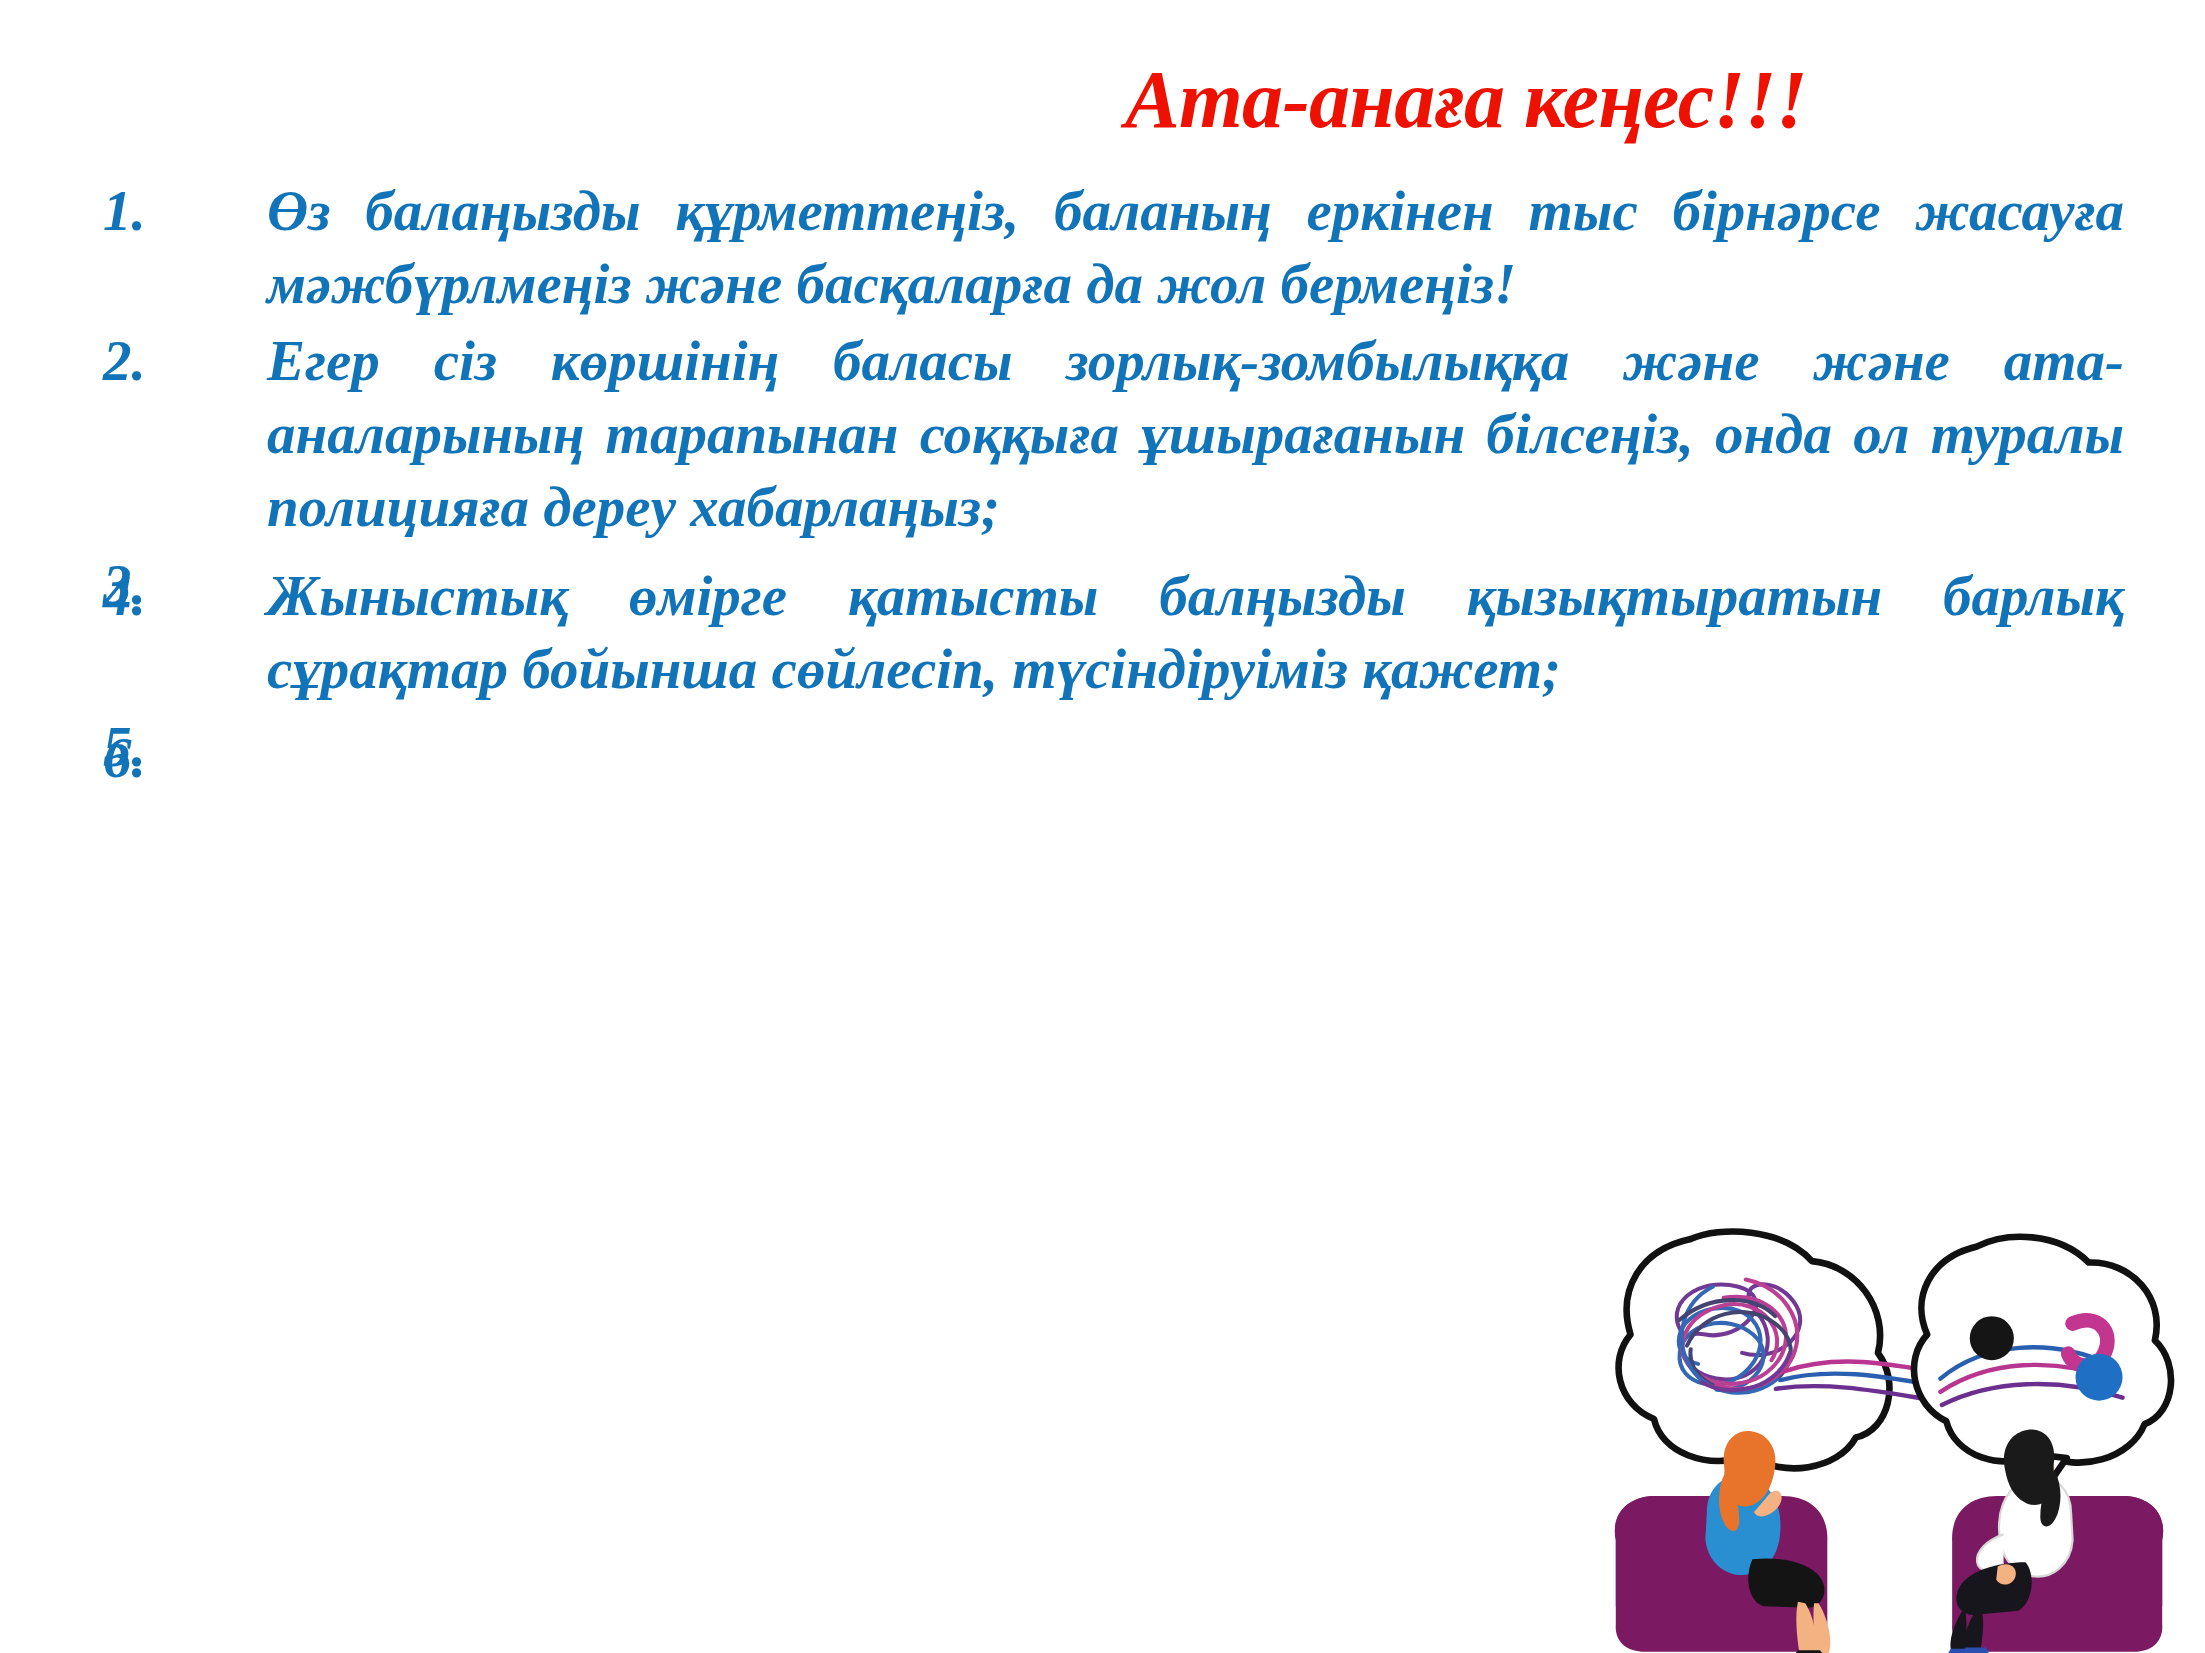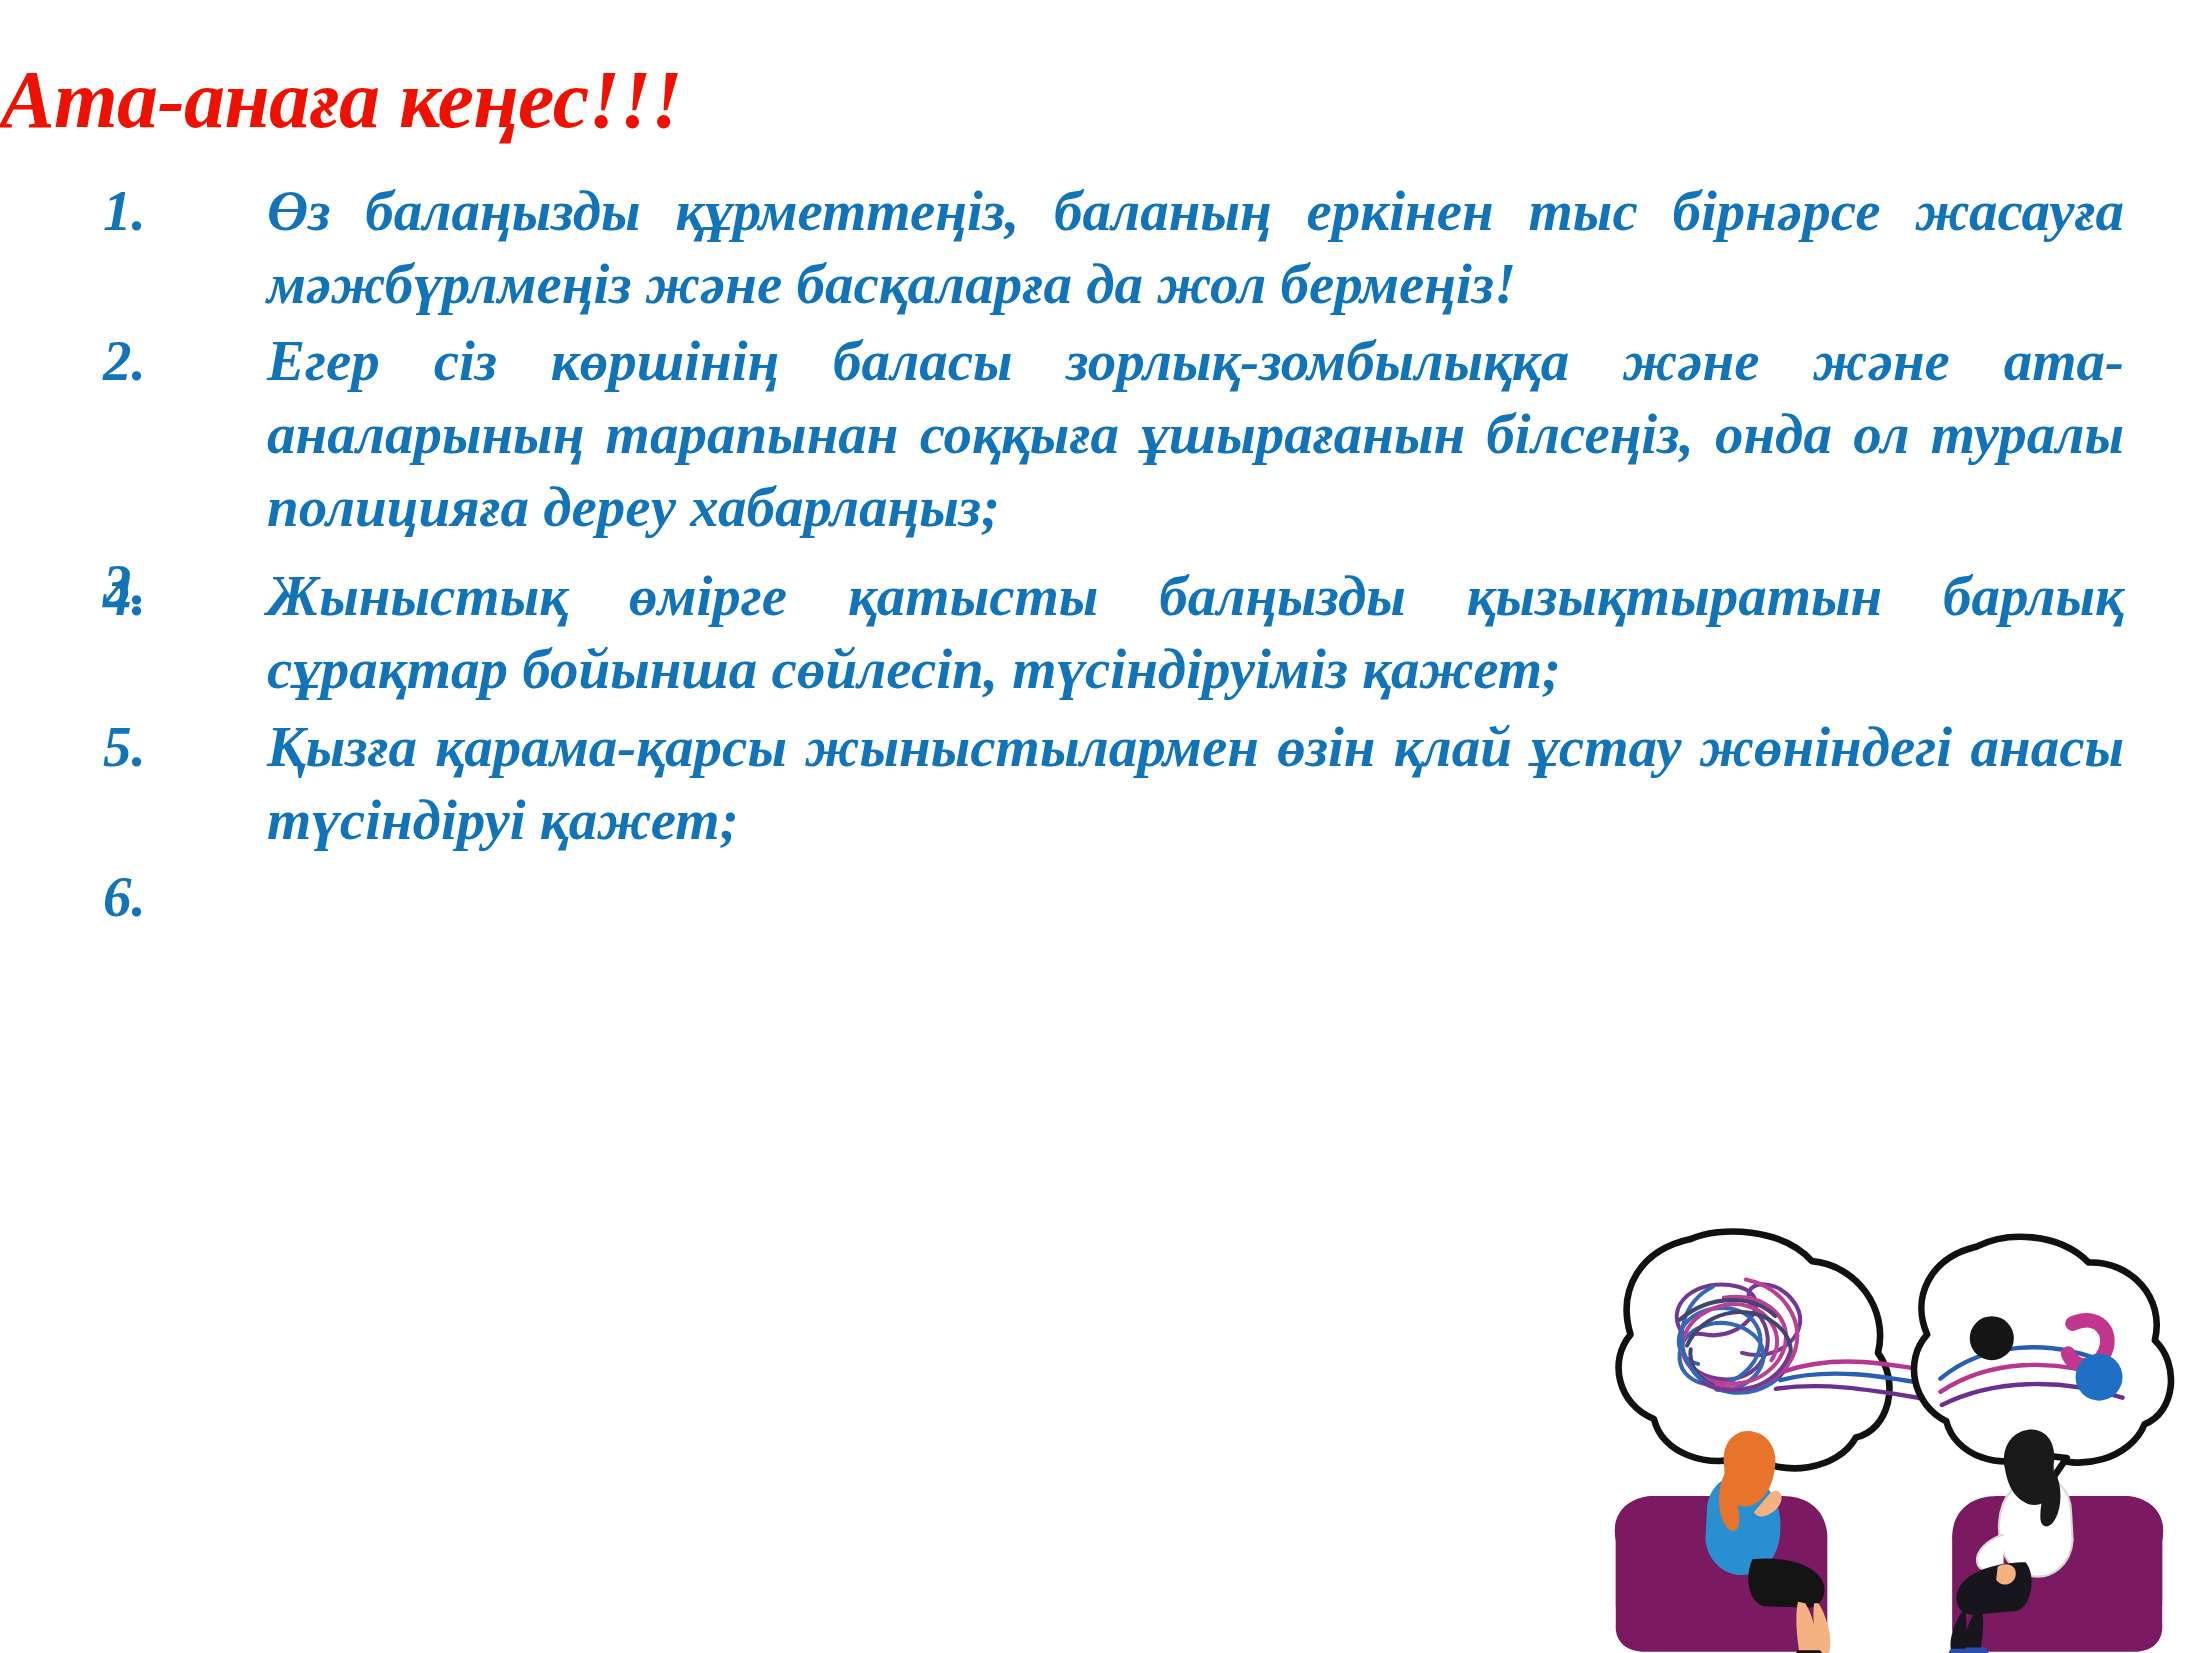--- a/index.html
+++ b/index.html
@@ -20,21 +20,21 @@
     inset: 0;
     background: #ffffff;
   }
 
   
   .title {
     position: absolute;
     top: 57px;
     left: 0;
     width: 1807px;
-    text-align: left;
+    text-align: right;
     color: #ee1100;
     font-size: 82px;
     font-weight: bold;
     font-style: italic;
     letter-spacing: -0.7px;
     line-height: 1.05;
     white-space: nowrap;
     font-family: "Liberation Serif", "DejaVu Serif", serif;
   }
 
@@ -119,21 +119,20 @@
       <span class="advice-num">3.</span>
     </div>
 
     <div class="advice-item justify-all">
       <span class="advice-num">4.</span>
       <span class="advice-text">Жыныстық өмірге қатысты балңызды қызықтыратын барлық сұрақтар бойынша сөйлесіп, түсіндіруіміз қажет;</span>
     </div>
 
     <div class="advice-item justify-all">
       <span class="advice-num">5.</span>
-      <span class="advice-text">Қызға қарама-қарсы жыныстылармен өзін қлай ұстау жөніндегі анасы түсіндіруі қажет;</span>
     </div>
 
     <div class="advice-item justify-all">
       <span class="advice-num">6.</span>
     </div>
 
   </div>
 
   <div class="illustration">
     <svg viewBox="0 0 800 625" xmlns="http://www.w3.org/2000/svg">

